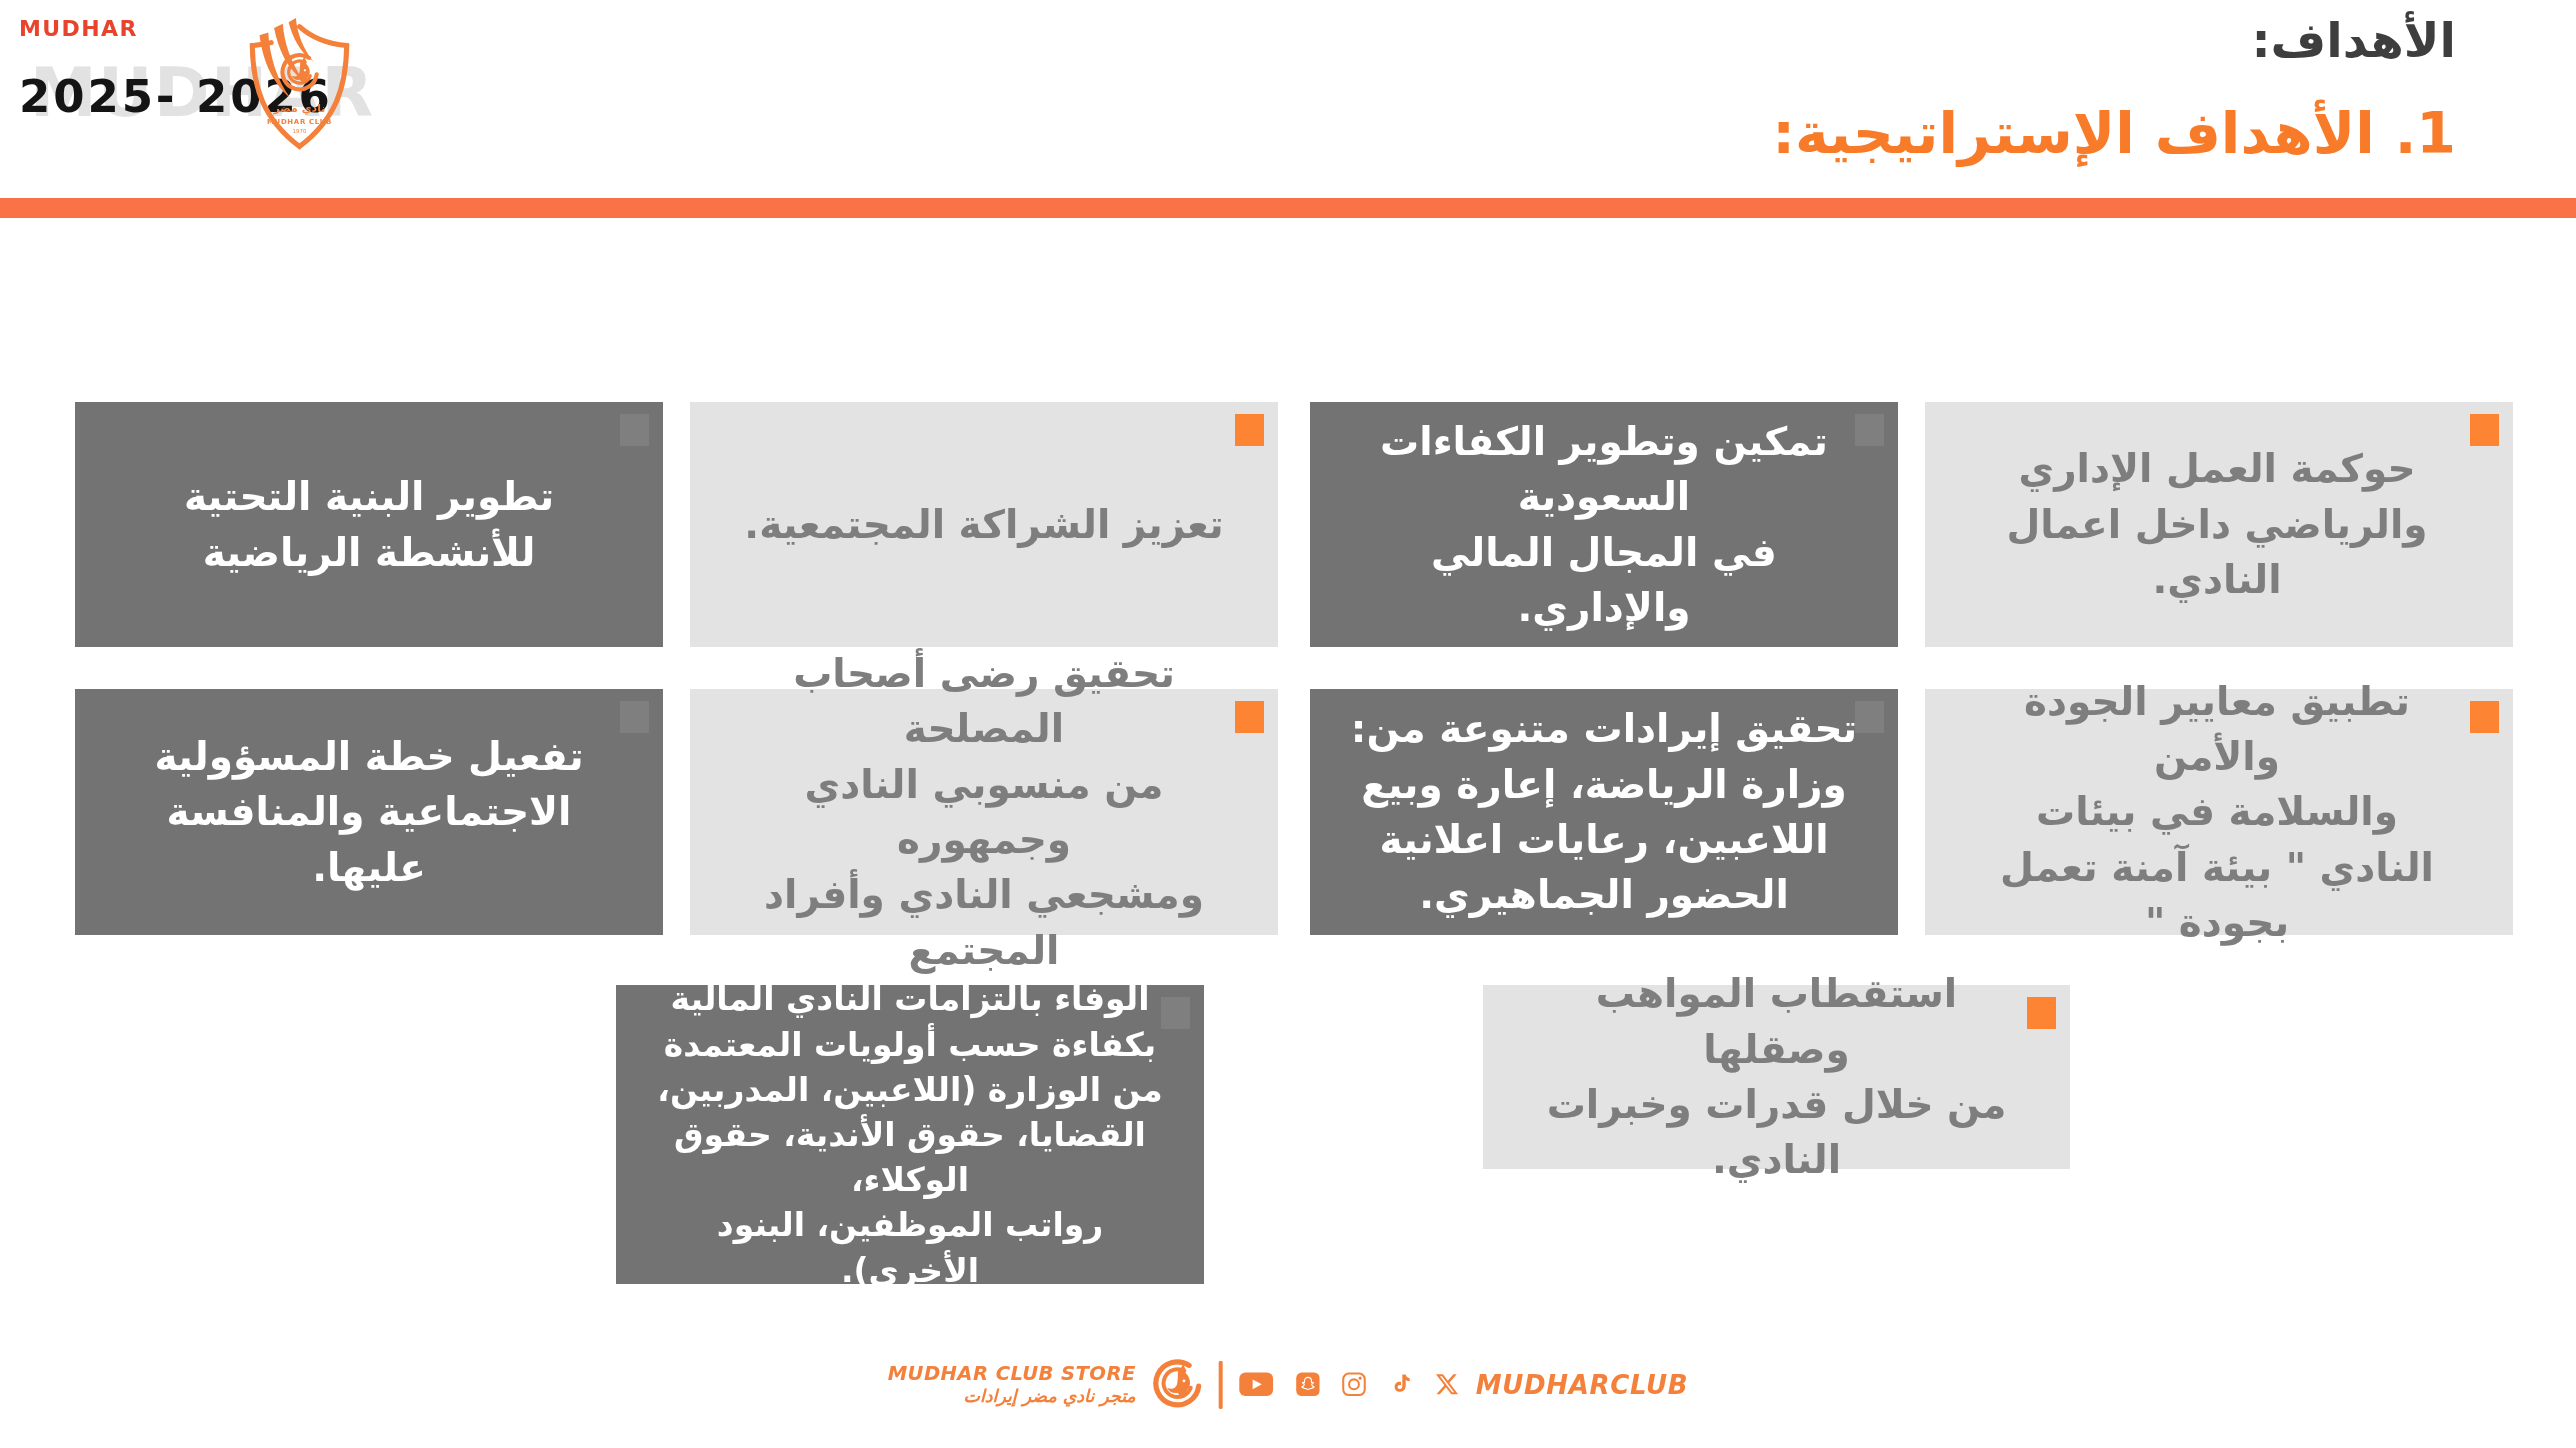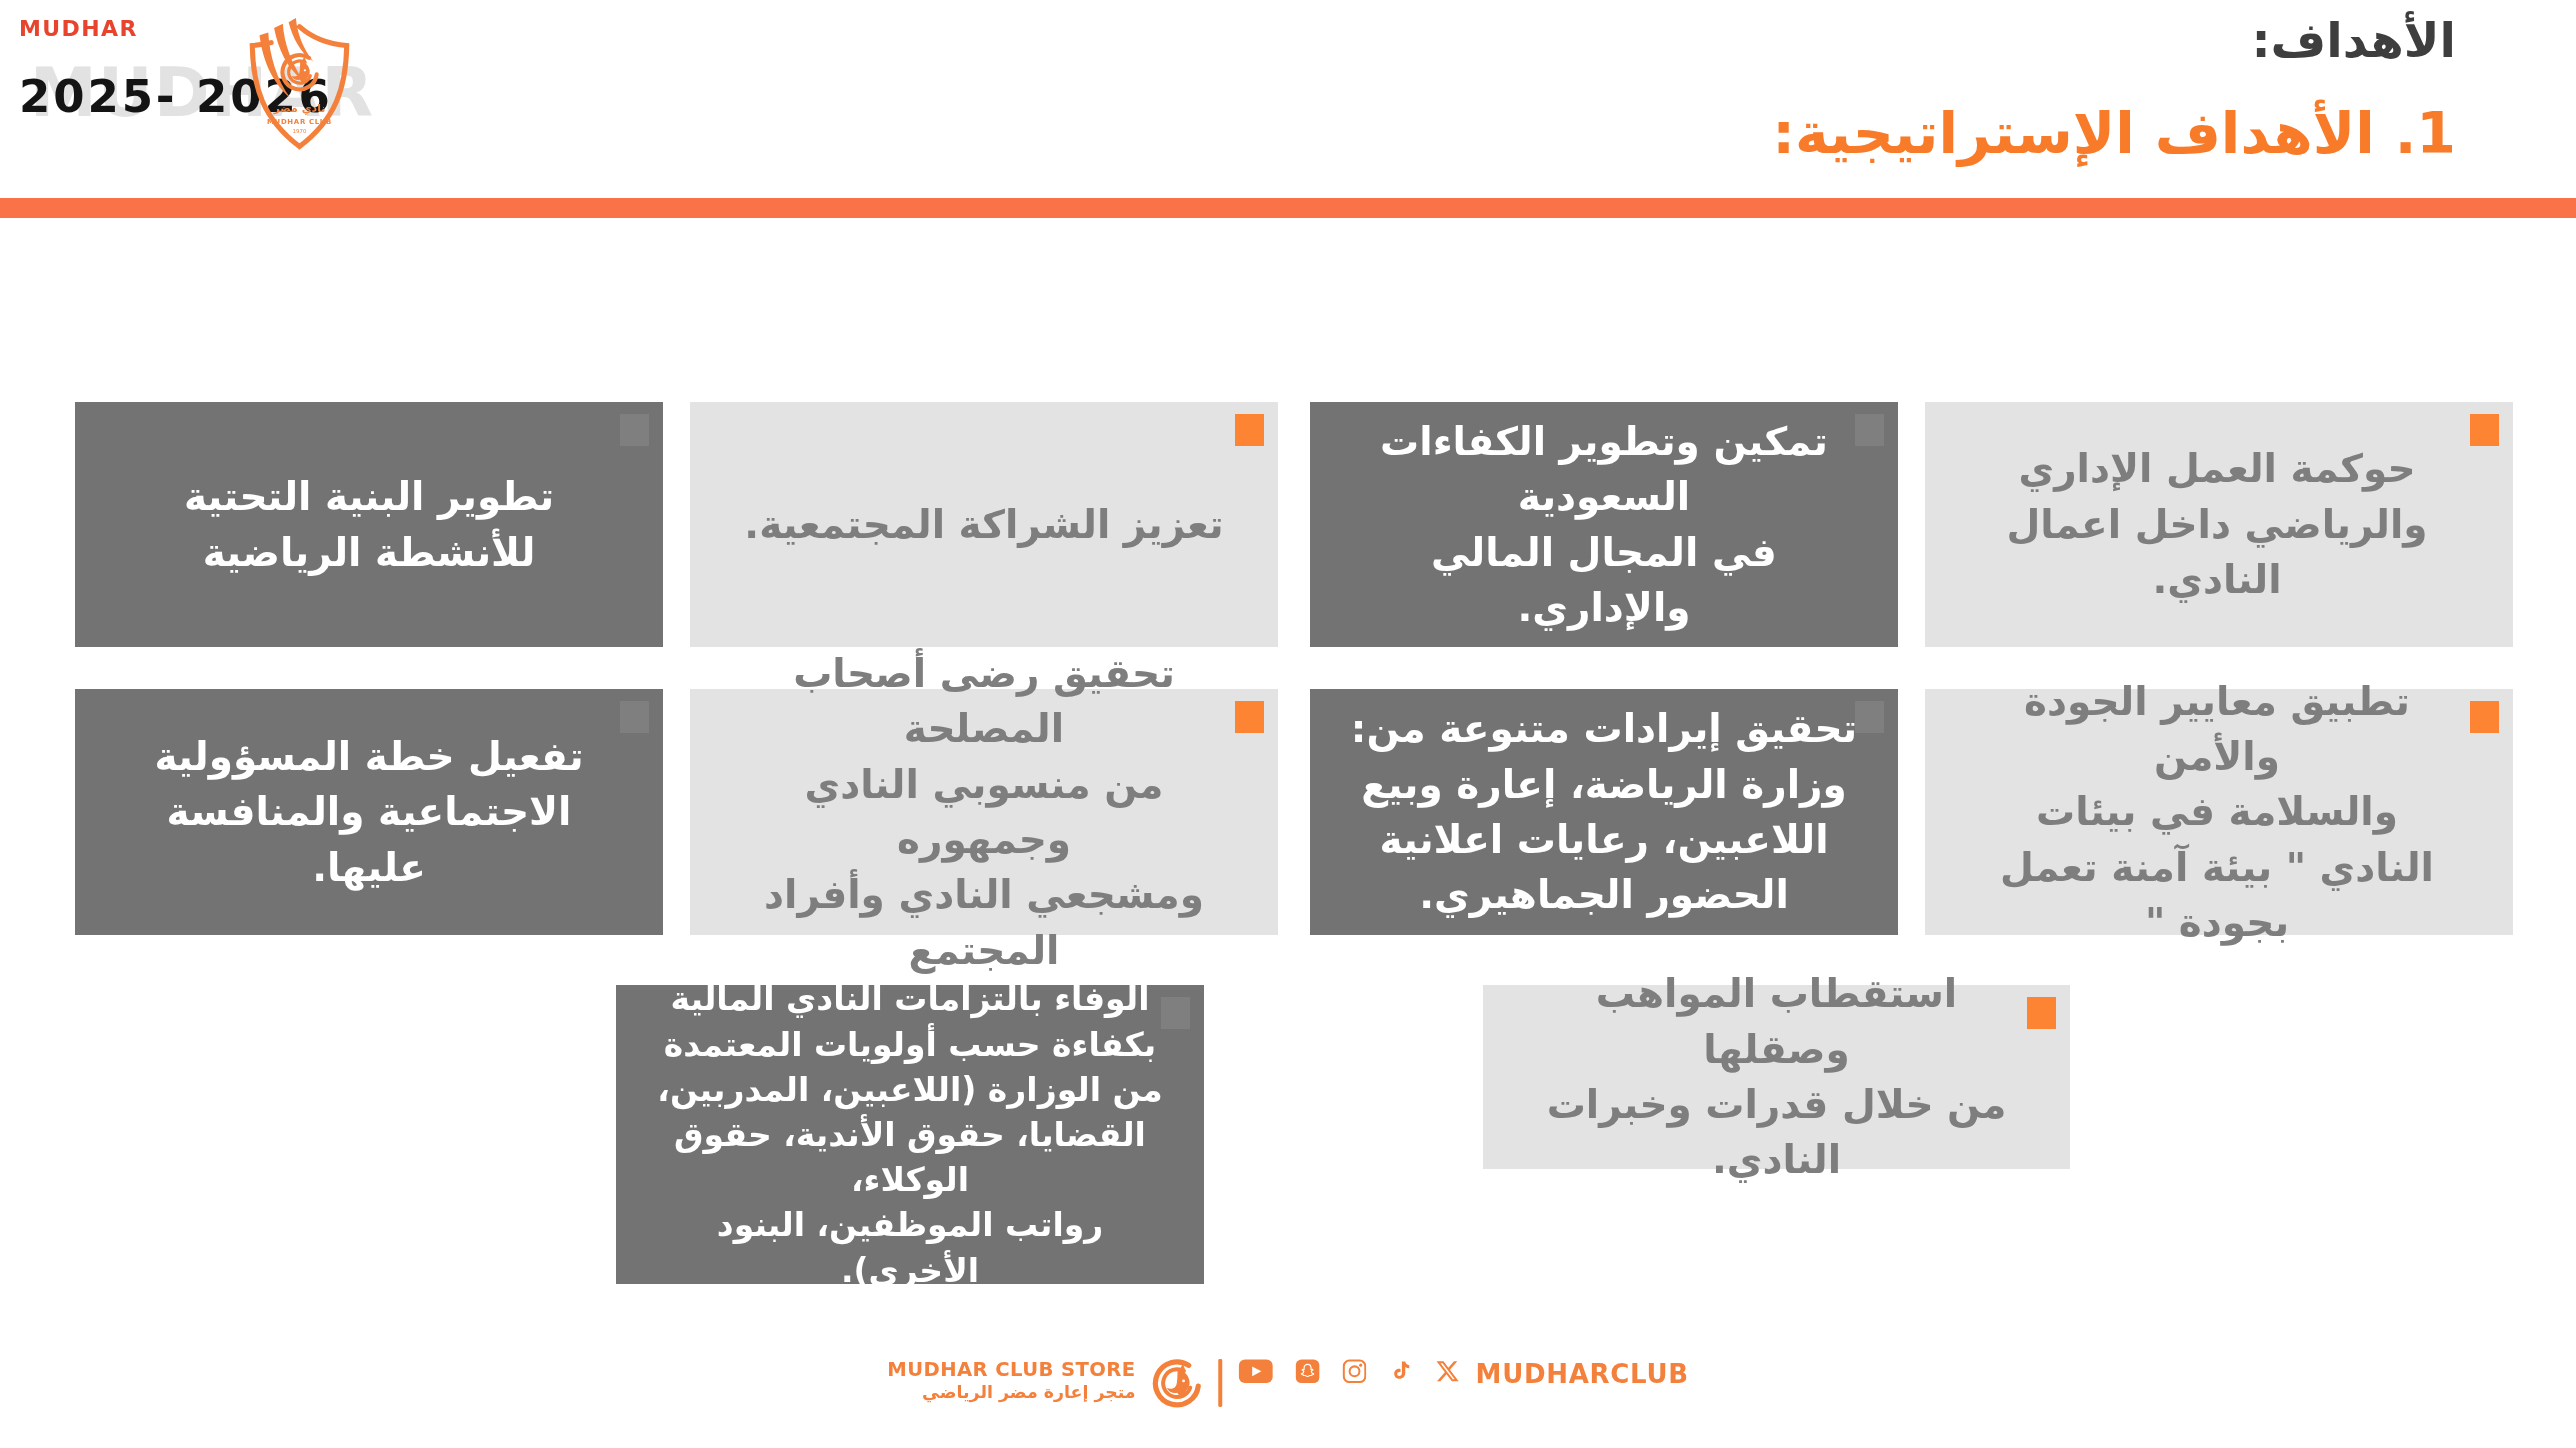--- a/index.html
+++ b/index.html
@@ -62,21 +62,21 @@
   .c1{left:75px;} .c2{left:690px;} .c3{left:1310px;} .c4{left:1925px;padding-left:32px;}
   .r1{top:402px;height:245px;}
   .r2{top:689px;height:246px;}
   #card-financial{left:616px;top:985px;height:299px;}
   #card-financial .card-text{font-size:33px;line-height:1.37;}
   #card-talent{left:1483px;top:985px;height:184px;width:587px;}
 
   
   .footer{
     position:absolute;top:1359px;left:50%;transform:translateX(-50%);
-    display:flex;align-items:flex-start;gap:16px;color:#f4813b;direction:ltr;
+    display:flex;align-items:center;gap:16px;color:#f4813b;direction:ltr;font-style:italic;
   }
   .store-block{text-align:right;line-height:1.1;}
   .store-en{font-size:19.6px;font-weight:700;letter-spacing:0.4px;white-space:nowrap;}
   .store-ar{direction:rtl;font-size:17.4px;font-weight:700;margin-top:2.9px;white-space:nowrap;}
   .footer-horse{width:51px;height:51px;color:#f4813b;}
   .footer-bar{width:3.6px;height:48px;background:#f4813b;border-radius:1.4px;}
   .social{display:flex;align-items:center;gap:22px;}
   .social svg{height:24.6px;display:block;}
   .icon-youtube{width:35px;}
   .icon-square{width:24.6px;}
@@ -178,21 +178,21 @@
   </div>
   <div class="card gray" id="card-talent">
     <span class="accent"></span>
     <span class="card-text">استقطاب المواهب وصقلها
 من خلال قدرات وخبرات النادي.</span>
   </div>
 
   <div class="footer">
     <div class="store-block">
       <div class="store-en">MUDHAR CLUB STORE</div>
-      <div class="store-ar">متجر إعارة مضر الرياضي</div>
+      <div class="store-ar">متجر نادي مضر إيرادات</div>
     </div>
     <svg class="footer-horse" viewBox="0 0 64 64">
       <use href="#horse-swirl"></use>
     </svg>
     <div class="footer-bar"></div>
     <div class="social">
       <svg class="icon-youtube" viewBox="0 0 34 24">
         <rect x="0.5" y="0.5" width="33" height="23" rx="6" fill="currentColor"></rect>
         <path d="M13.5 7.2 L22.5 12 L13.5 16.8 Z" fill="#ffffff"></path>
       </svg>

